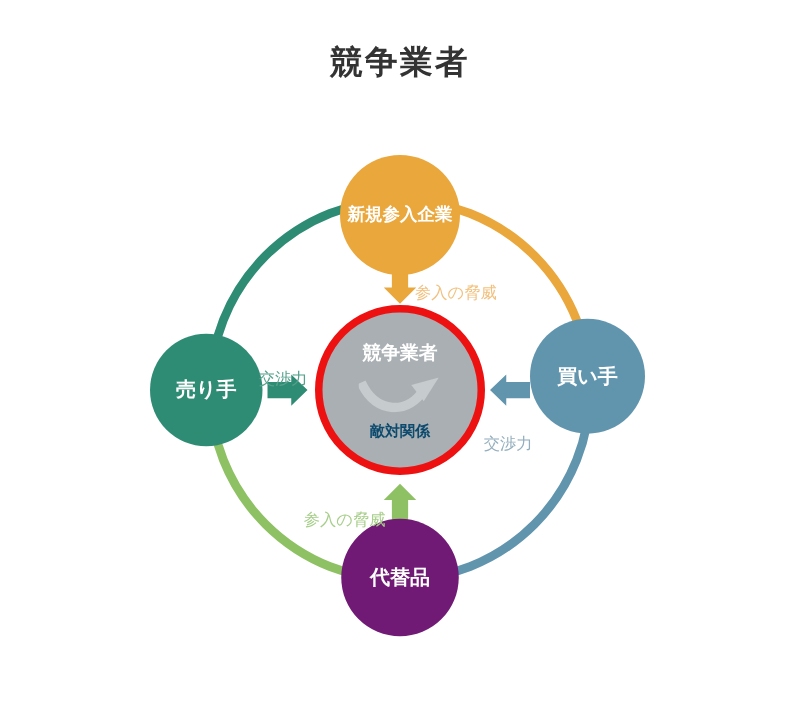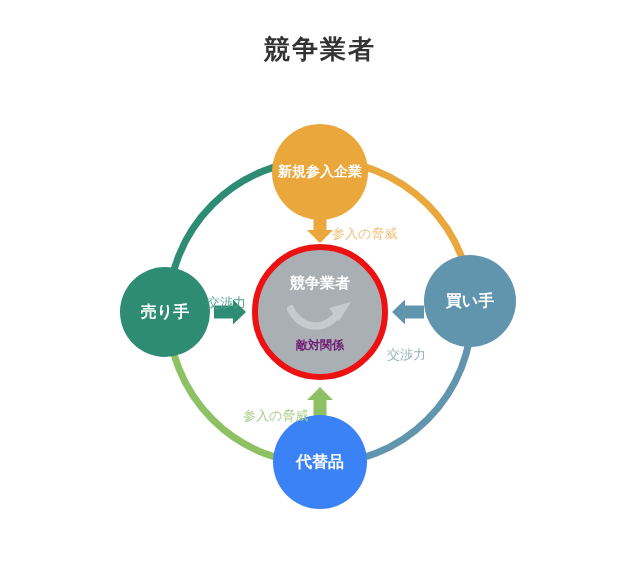--- a/index.html
+++ b/index.html
@@ -56,21 +56,21 @@
   .center-label {
     margin-top: 24px;
     color: #ffffff;
     font-size: 15px;
     font-weight: bold;
     line-height: 18px;
   }
   .center-icon { margin-top: 10px; }
   .center-sublabel {
     margin-top: 8px;
-    color: #701a75;
+    color: #0c4a6e;
     font-size: 12px;
     font-weight: bold;
     line-height: 14px;
   }
   .flow-label {
     position: absolute;
     font-size: 13px;
     line-height: 15px;
     white-space: nowrap;
     margin-top: 12px;
@@ -102,21 +102,21 @@
 
   <div class="node node-top" style="background-color: rgb(234, 167, 60);">
     <span>新規参入企業</span>
   </div>
   <div class="node node-left" style="background-color: rgb(47, 140, 116);">
     <span>売り手</span>
   </div>
   <div class="node node-right" style="background-color: rgb(97, 149, 174);">
     <span>買い手</span>
   </div>
-  <div class="node node-bottom" style="background-color: #3b82f6; text-align: center;">
+  <div class="node node-bottom" style="background-color: #701a75; text-align: center;">
     <span>代替品</span>
   </div>
 
   <div class="center-node" style="background-color: rgb(169, 175, 178); border-color: rgb(238, 17, 17);">
     <span class="center-label">競争業者</span>
     <svg class="center-icon" width="66" height="28" viewBox="0 0 66 28">
       <path d="M 2 4 C 7 15 15 23 27 24 C 38 24.5 46 19 52 10" fill="none" stroke-width="7.5" stroke="#C6CBCD"></path>
       <polygon points="42,6 64,0 52,19" fill="#C6CBCD"></polygon>
     </svg>
     <span class="center-sublabel">敵対関係</span>

